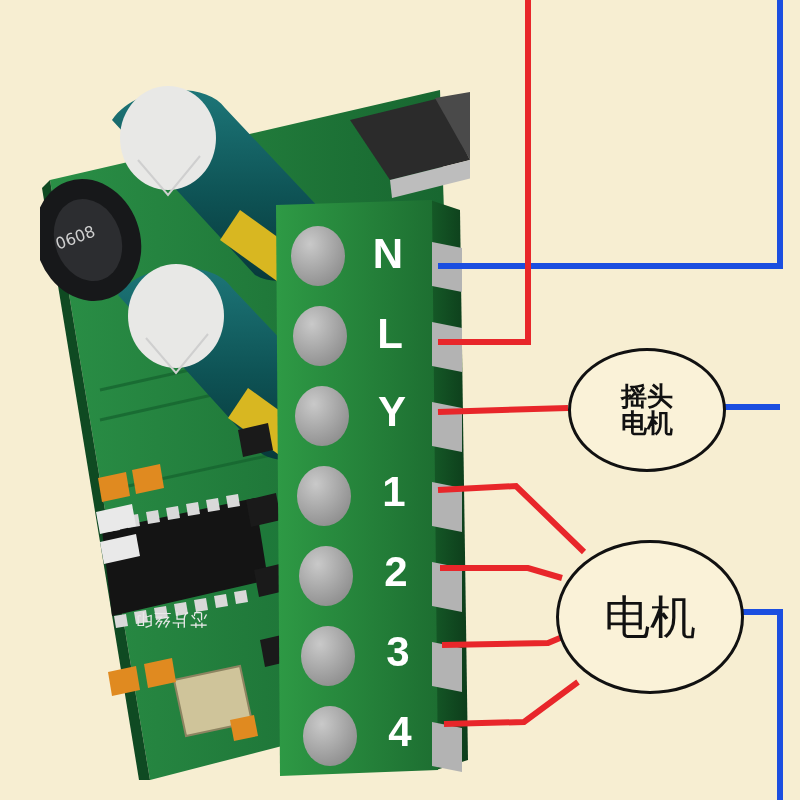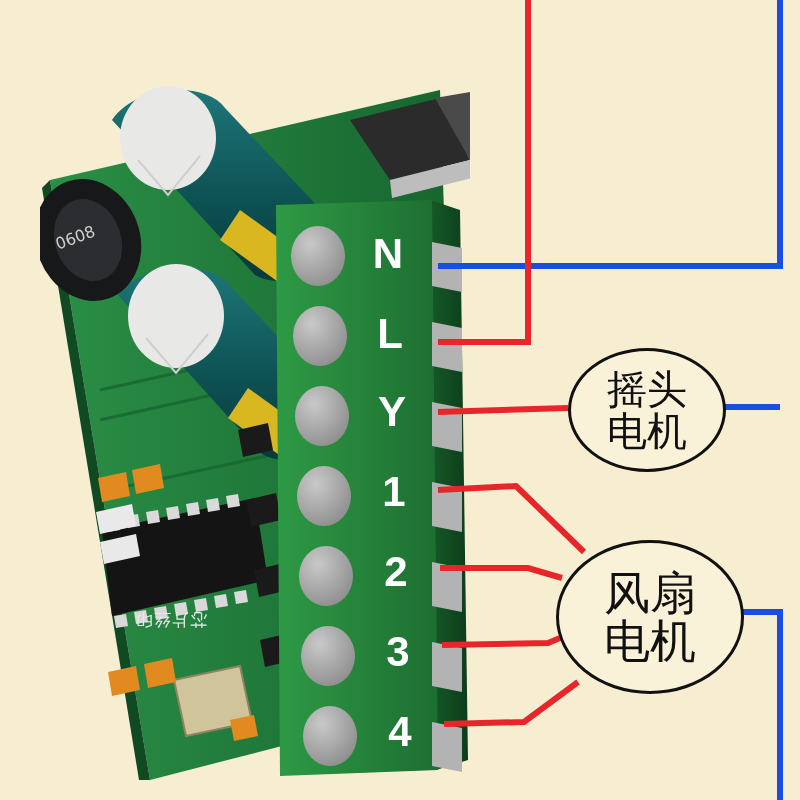--- a/index.html
+++ b/index.html
@@ -50,21 +50,22 @@
     justify-content: center;
     color: #111;
     line-height: 1.05;
     font-family: "DejaVu Sans", sans-serif;
     font-weight: 500;
   }
   .bubble span { display: block; }
   #bubble-swing {
     left: 568px; top: 348px;
     width: 152px; height: 118px;
-    font-size: 40px;
+    font-size: 26px;
+    font-weight: bold;
   }
   #bubble-fan {
     left: 556px; top: 540px;
     width: 182px; height: 148px;
     font-size: 46px;
   }
 
   
   .term-label {
     position: absolute;
@@ -260,17 +261,16 @@
 
     <polyline points="444,724 524,722 578,682" fill="none" stroke="#e8262a" stroke-width="6"></polyline>
   </svg>
 
   <div class="bubble" id="bubble-swing">
     <span>摇头</span>
     <span>电机</span>
   </div>
 
   <div class="bubble" id="bubble-fan">
-    <span>风扇</span>
     <span>电机</span>
   </div>
 
 </div>
 
 </body></html>

